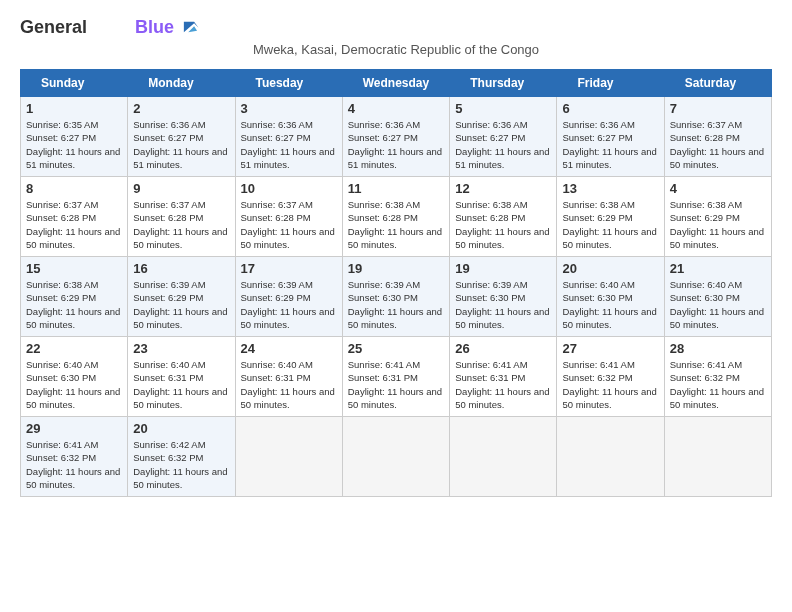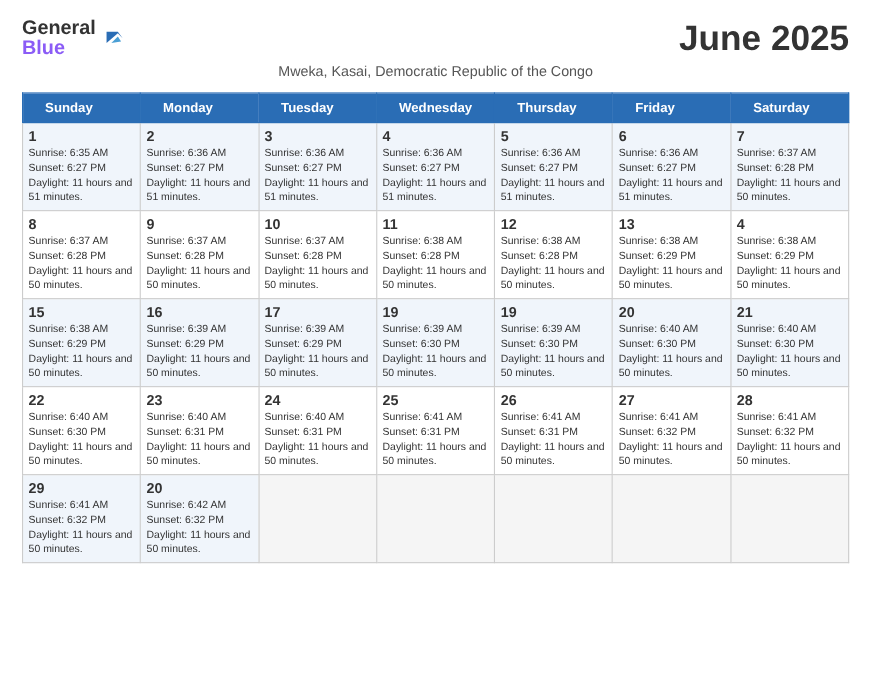--- a/index.html
+++ b/index.html
@@ -93,31 +93,28 @@
       font-size: 9.5px;
       line-height: 1.4;
       color: #333;
     }
   </style>
 </head>
 <body>
 
 <div class="header-area">
   <div class="logo">
-    <div style="display:flex; flex-direction:column; align-items:flex-start;">
+    <div style="display:flex; flex-direction:row; align-items:center;gap:48px;">
       <span class="logo-text-general">General</span>
       <span class="logo-text-blue">Blue</span>
     </div>
     <svg class="logo-icon" viewBox="0 0 30 30" xmlns="http://www.w3.org/2000/svg">
       <polygon points="8,22 22,10 28,16 22,8 8,8" fill="#2a6db5"></polygon>
       <polygon points="14,22 22,14 26,20" fill="#4a9fd5"></polygon>
     </svg>
-  </div>
-  <div class="title-area">
-    <div class="month-title">June 2025</div>
   </div>
 </div>
 
 <div class="subtitle">Mweka, Kasai, Democratic Republic of the Congo</div>
 
 <table class="calendar">
   <thead>
     <tr>
     <th>Sunday</th>
         <th>Monday</th>

